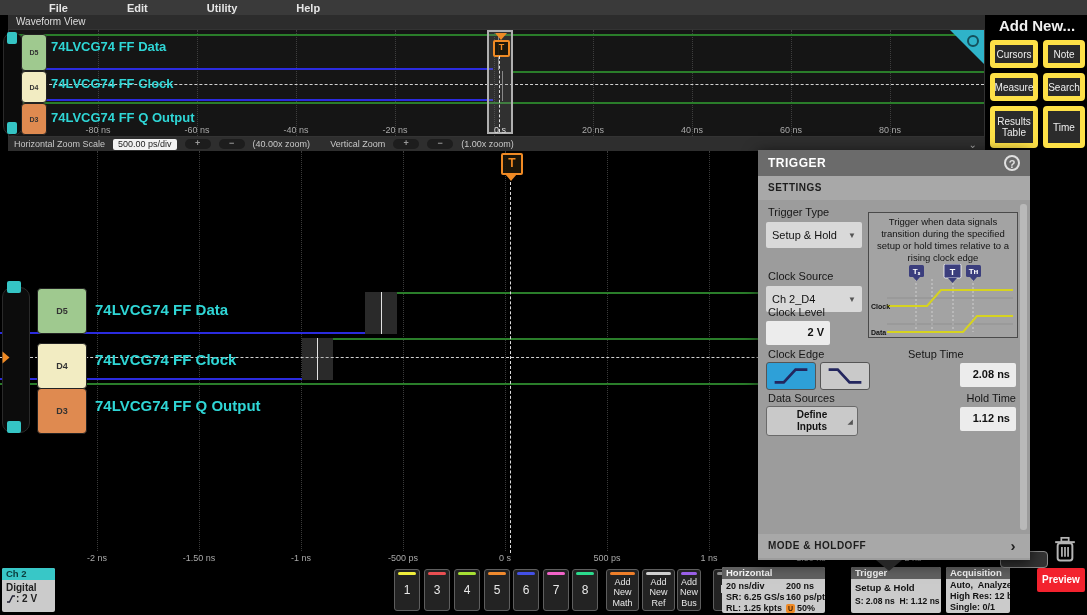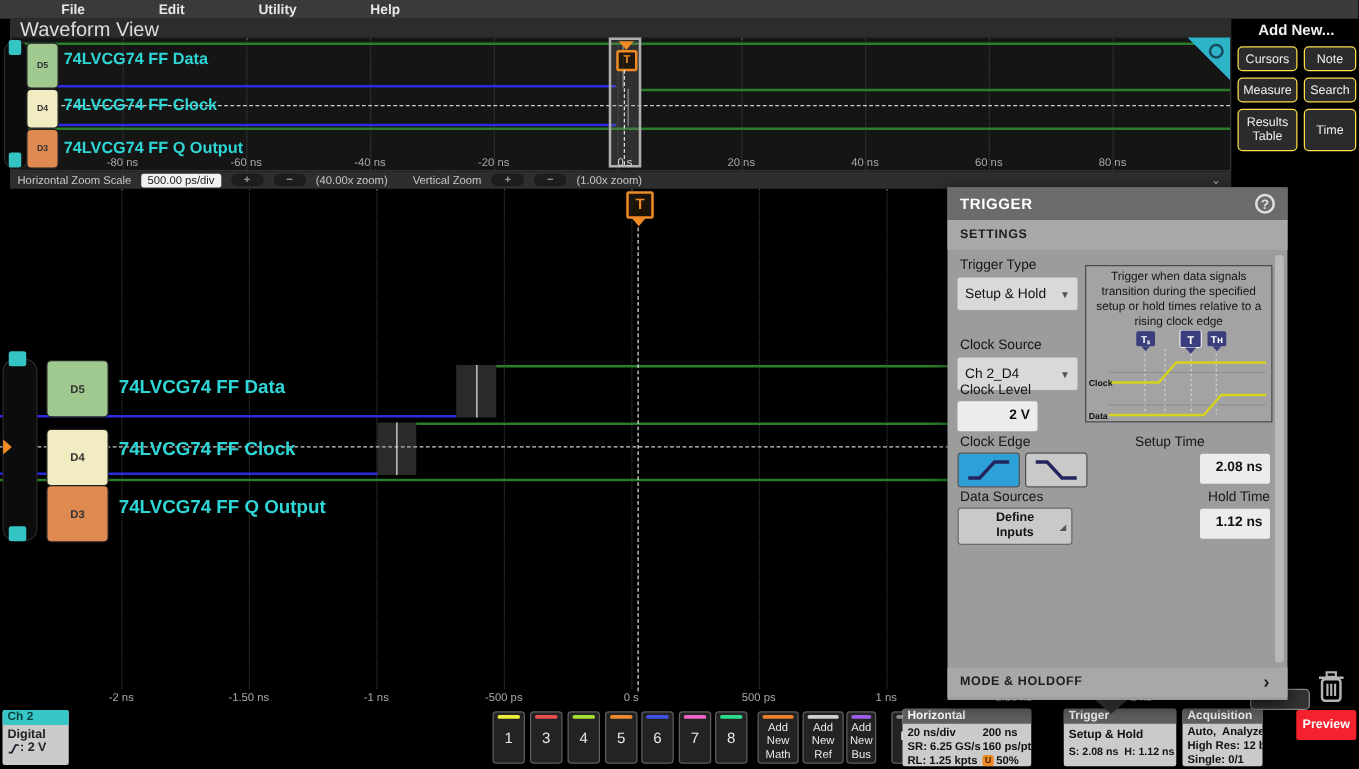--- a/index.html
+++ b/index.html
@@ -5,43 +5,43 @@
   html,body{margin:0;padding:0;background:#000;}
   #app{position:relative;width:1087px;height:615px;background:#000;overflow:hidden;
        font-family:"Liberation Sans",sans-serif;-webkit-font-smoothing:antialiased;}
   .abs{position:absolute;}
   
   .menubar{left:0;top:0;width:1087px;height:15px;background:#3a3a3a;display:flex;gap:28px;
            padding-left:18px;box-sizing:border-box;align-items:center;}
   .menubar span{font-size:11px;color:#e6e6e6;font-weight:bold;cursor:default;margin-left:31px;}
   
   .ovpanel{left:8px;top:15px;width:977px;height:136px;}
-  .ovheader{left:0;top:0;width:977px;height:24px;background:#2c2c2c;color:#ddd;font-size:16px;
+  .ovheader{left:0;top:0;width:977px;height:24px;background:#2c2c2c;color:#ddd;font-size:10px;
             padding:1px 0 0 8px;box-sizing:border-box;}
   .ovplot{left:0;top:14px;width:977px;height:108px;background:#151515;border:1px solid #333;box-sizing:border-box;}
   .vdot{width:0;border-left:1px dotted #3e3e3e;top:0;height:106px;}
   .hline{height:0;border-top:2px solid;}
   .dashline{height:0;border-top:1px dashed #d0d0d0;}
   .ticklab{font-size:9px;color:#a9a9a9;transform:translateX(-50%);white-space:nowrap;}
   .cyanlab{color:#2fd6d6;font-weight:bold;white-space:nowrap;}
   .dbadge{border-radius:4px;border:1px solid #222;color:#333;font-weight:bold;
           display:flex;align-items:center;justify-content:center;}
   .gutter{background:#0c0c0c;border:1px solid #2a2a2a;border-radius:10px;}
   .cytab{background:#35c4c4;border-radius:2px;}
   
   .zoombar{left:8px;top:137px;width:977px;height:14px;background:#2e2e2e;display:flex;align-items:center;
            font-size:9px;color:#c8c8c8;gap:8px;padding-left:6px;box-sizing:border-box;}
   .zfield{background:#f2f2f2;color:#222;border-radius:2px;padding:0 5px;font-size:9px;line-height:11px;}
   .zbtn{width:26px;height:10px;background:#1d1d1d;border-radius:5px;color:#999;font-size:9px;
         line-height:9px;text-align:center;font-weight:bold;}
   
   .sidebar{left:990px;top:17px;width:94px;}
-  .sbtitle{color:#f0f0f0;font-weight:bold;font-size:12px;text-align:center;margin-bottom:6px;}
+  .sbtitle{color:#f0f0f0;font-weight:bold;font-size:15px;text-align:center;margin-bottom:6px;}
   .sbgrid{display:grid;grid-template-columns:48px 42px;gap:5px;}
-  .sbtn{background:#2b2b2b;border:1px solid #fde047;border-radius:4px;color:#eee;font-size:10px;
+  .sbtn{background:#2b2b2b;border:5px solid #fde047;border-radius:4px;color:#eee;font-size:10px;
         text-align:center;padding:3px 0;min-height:12px;display:flex;align-items:center;justify-content:center;}
   
   .zoomview{left:0;top:151px;width:985px;height:414px;}
   .zvdot{width:0;border-left:1px dotted #3a3a3a;top:0;height:400px;}
   
   .tbadge{border:2px solid #f08a24;background:rgba(30,22,8,.9);color:#f08a24;font-weight:bold;
           text-align:center;border-radius:2px;}
   .tptr{width:0;height:0;border-left:6px solid transparent;border-right:6px solid transparent;
         border-top:7px solid #f08a24;}
   .tdash{width:0;border-left:1px dashed #ddd;}

